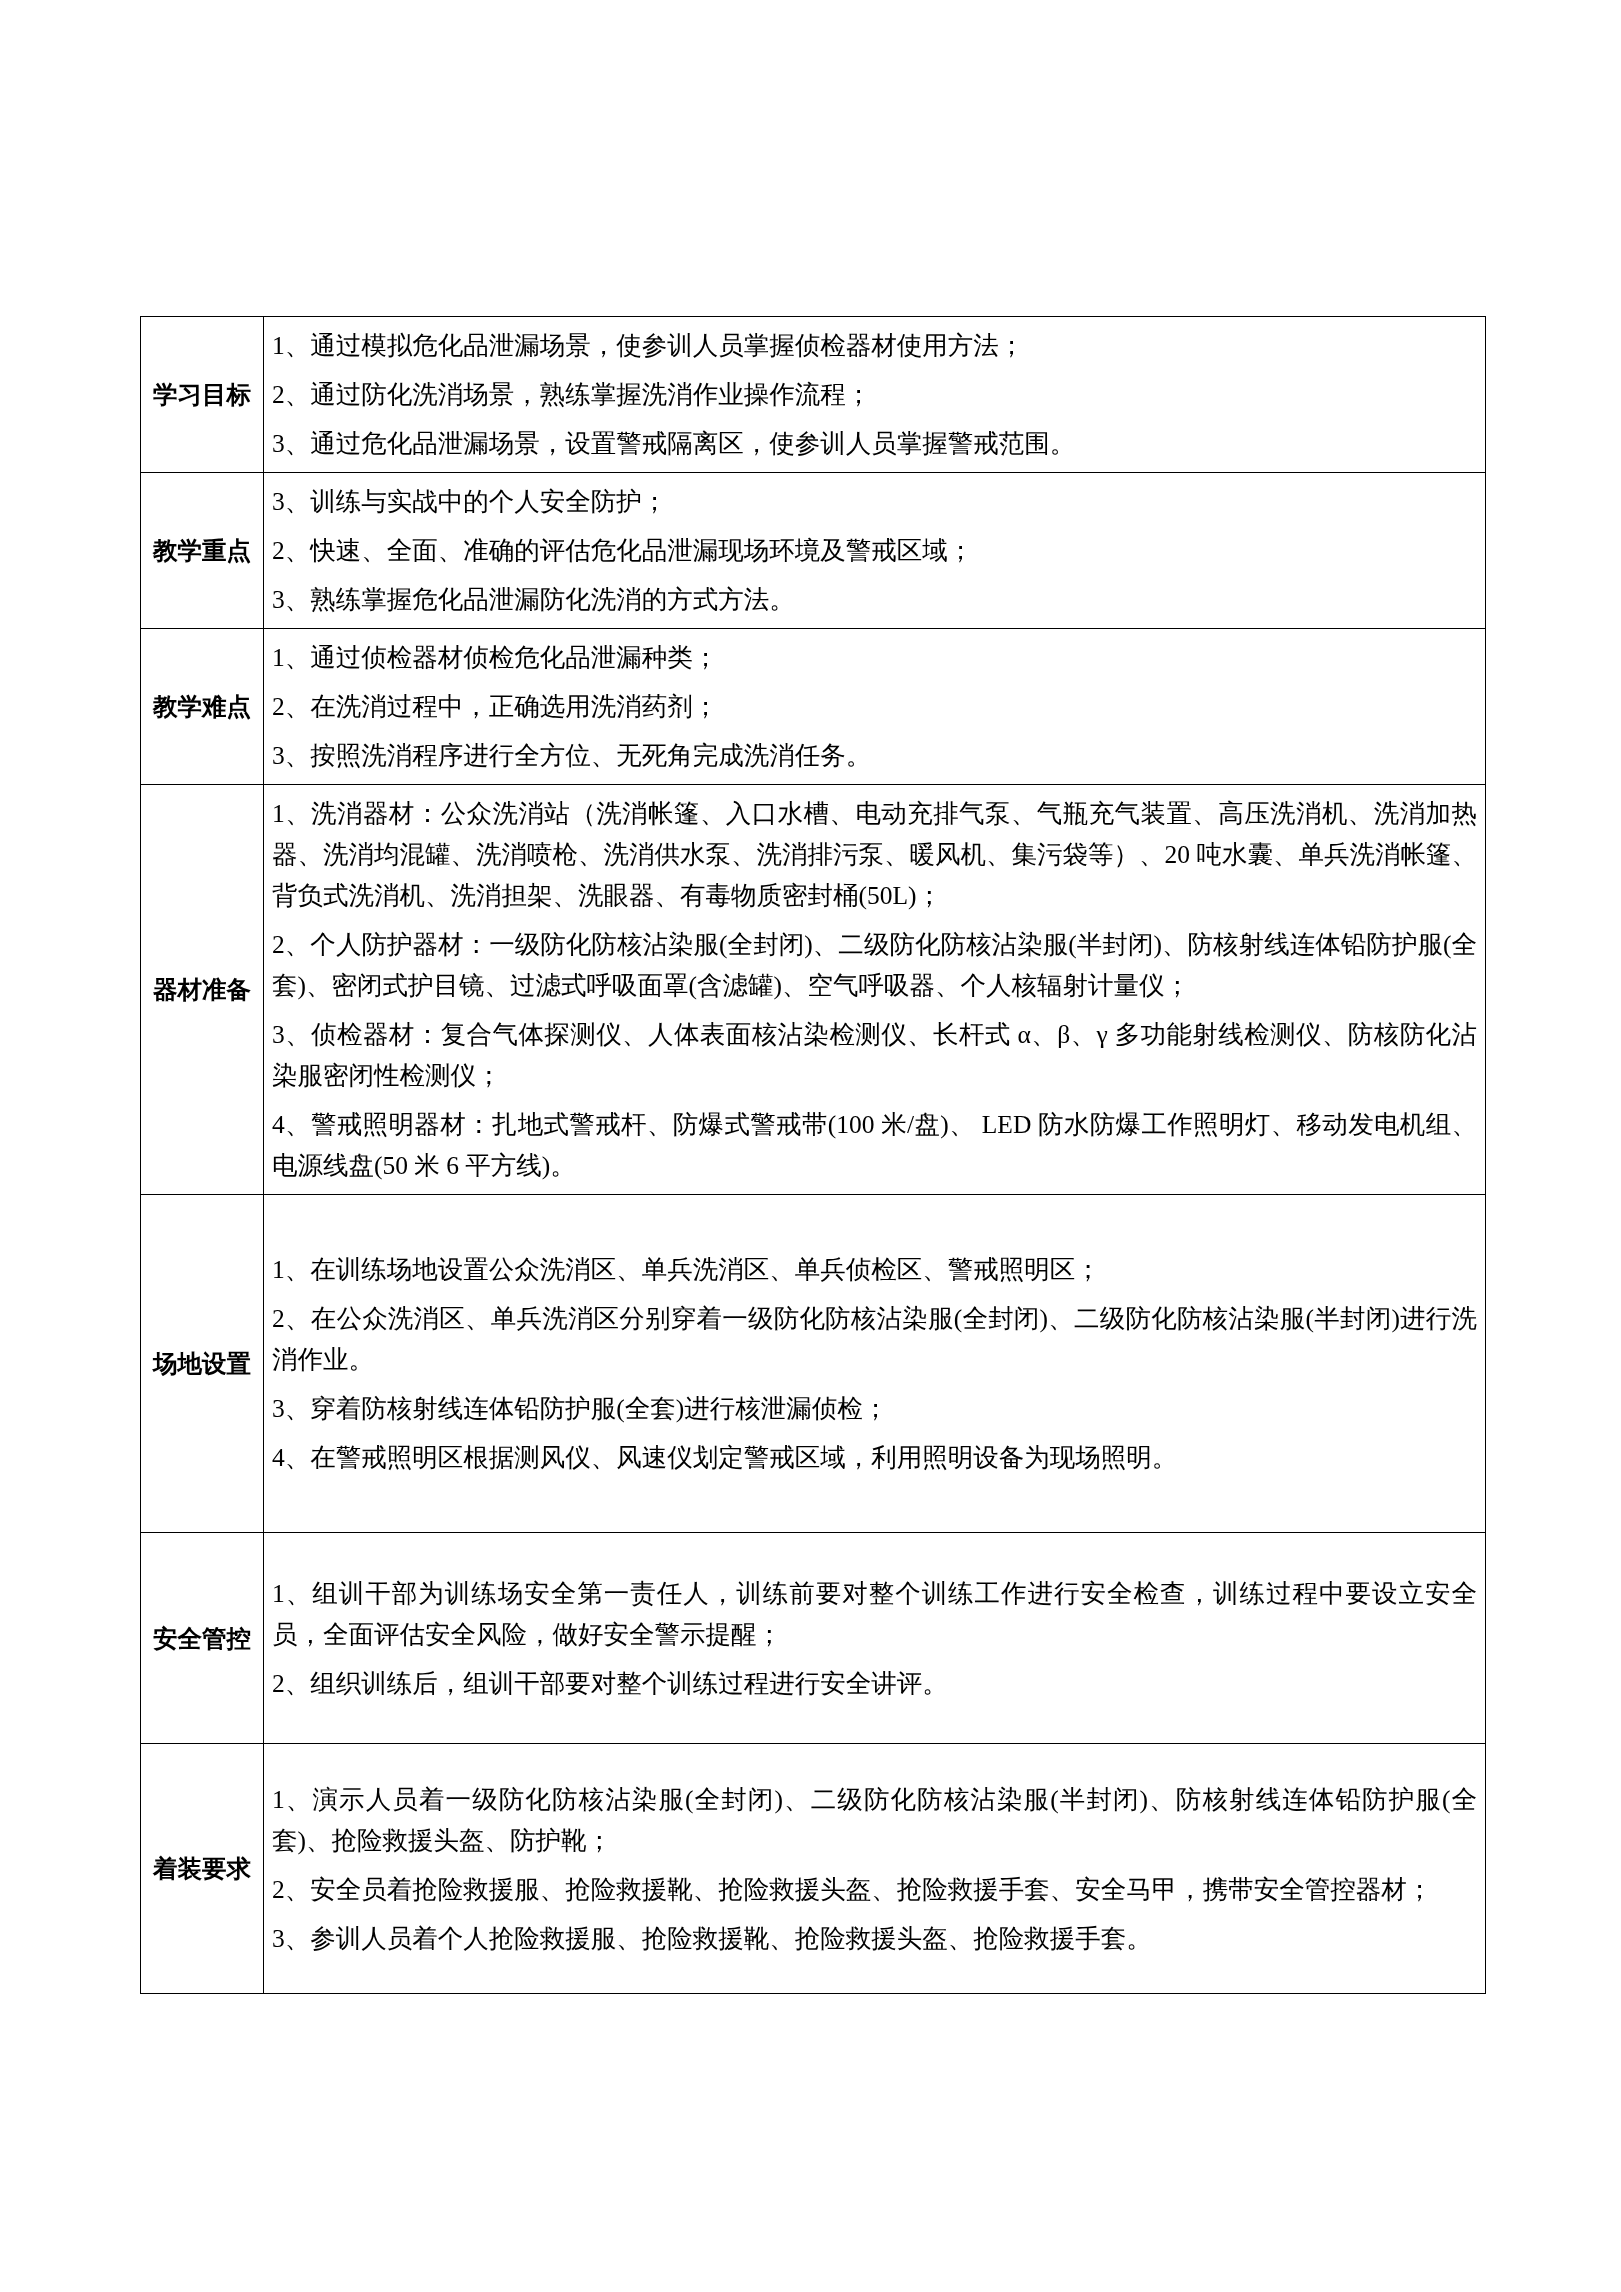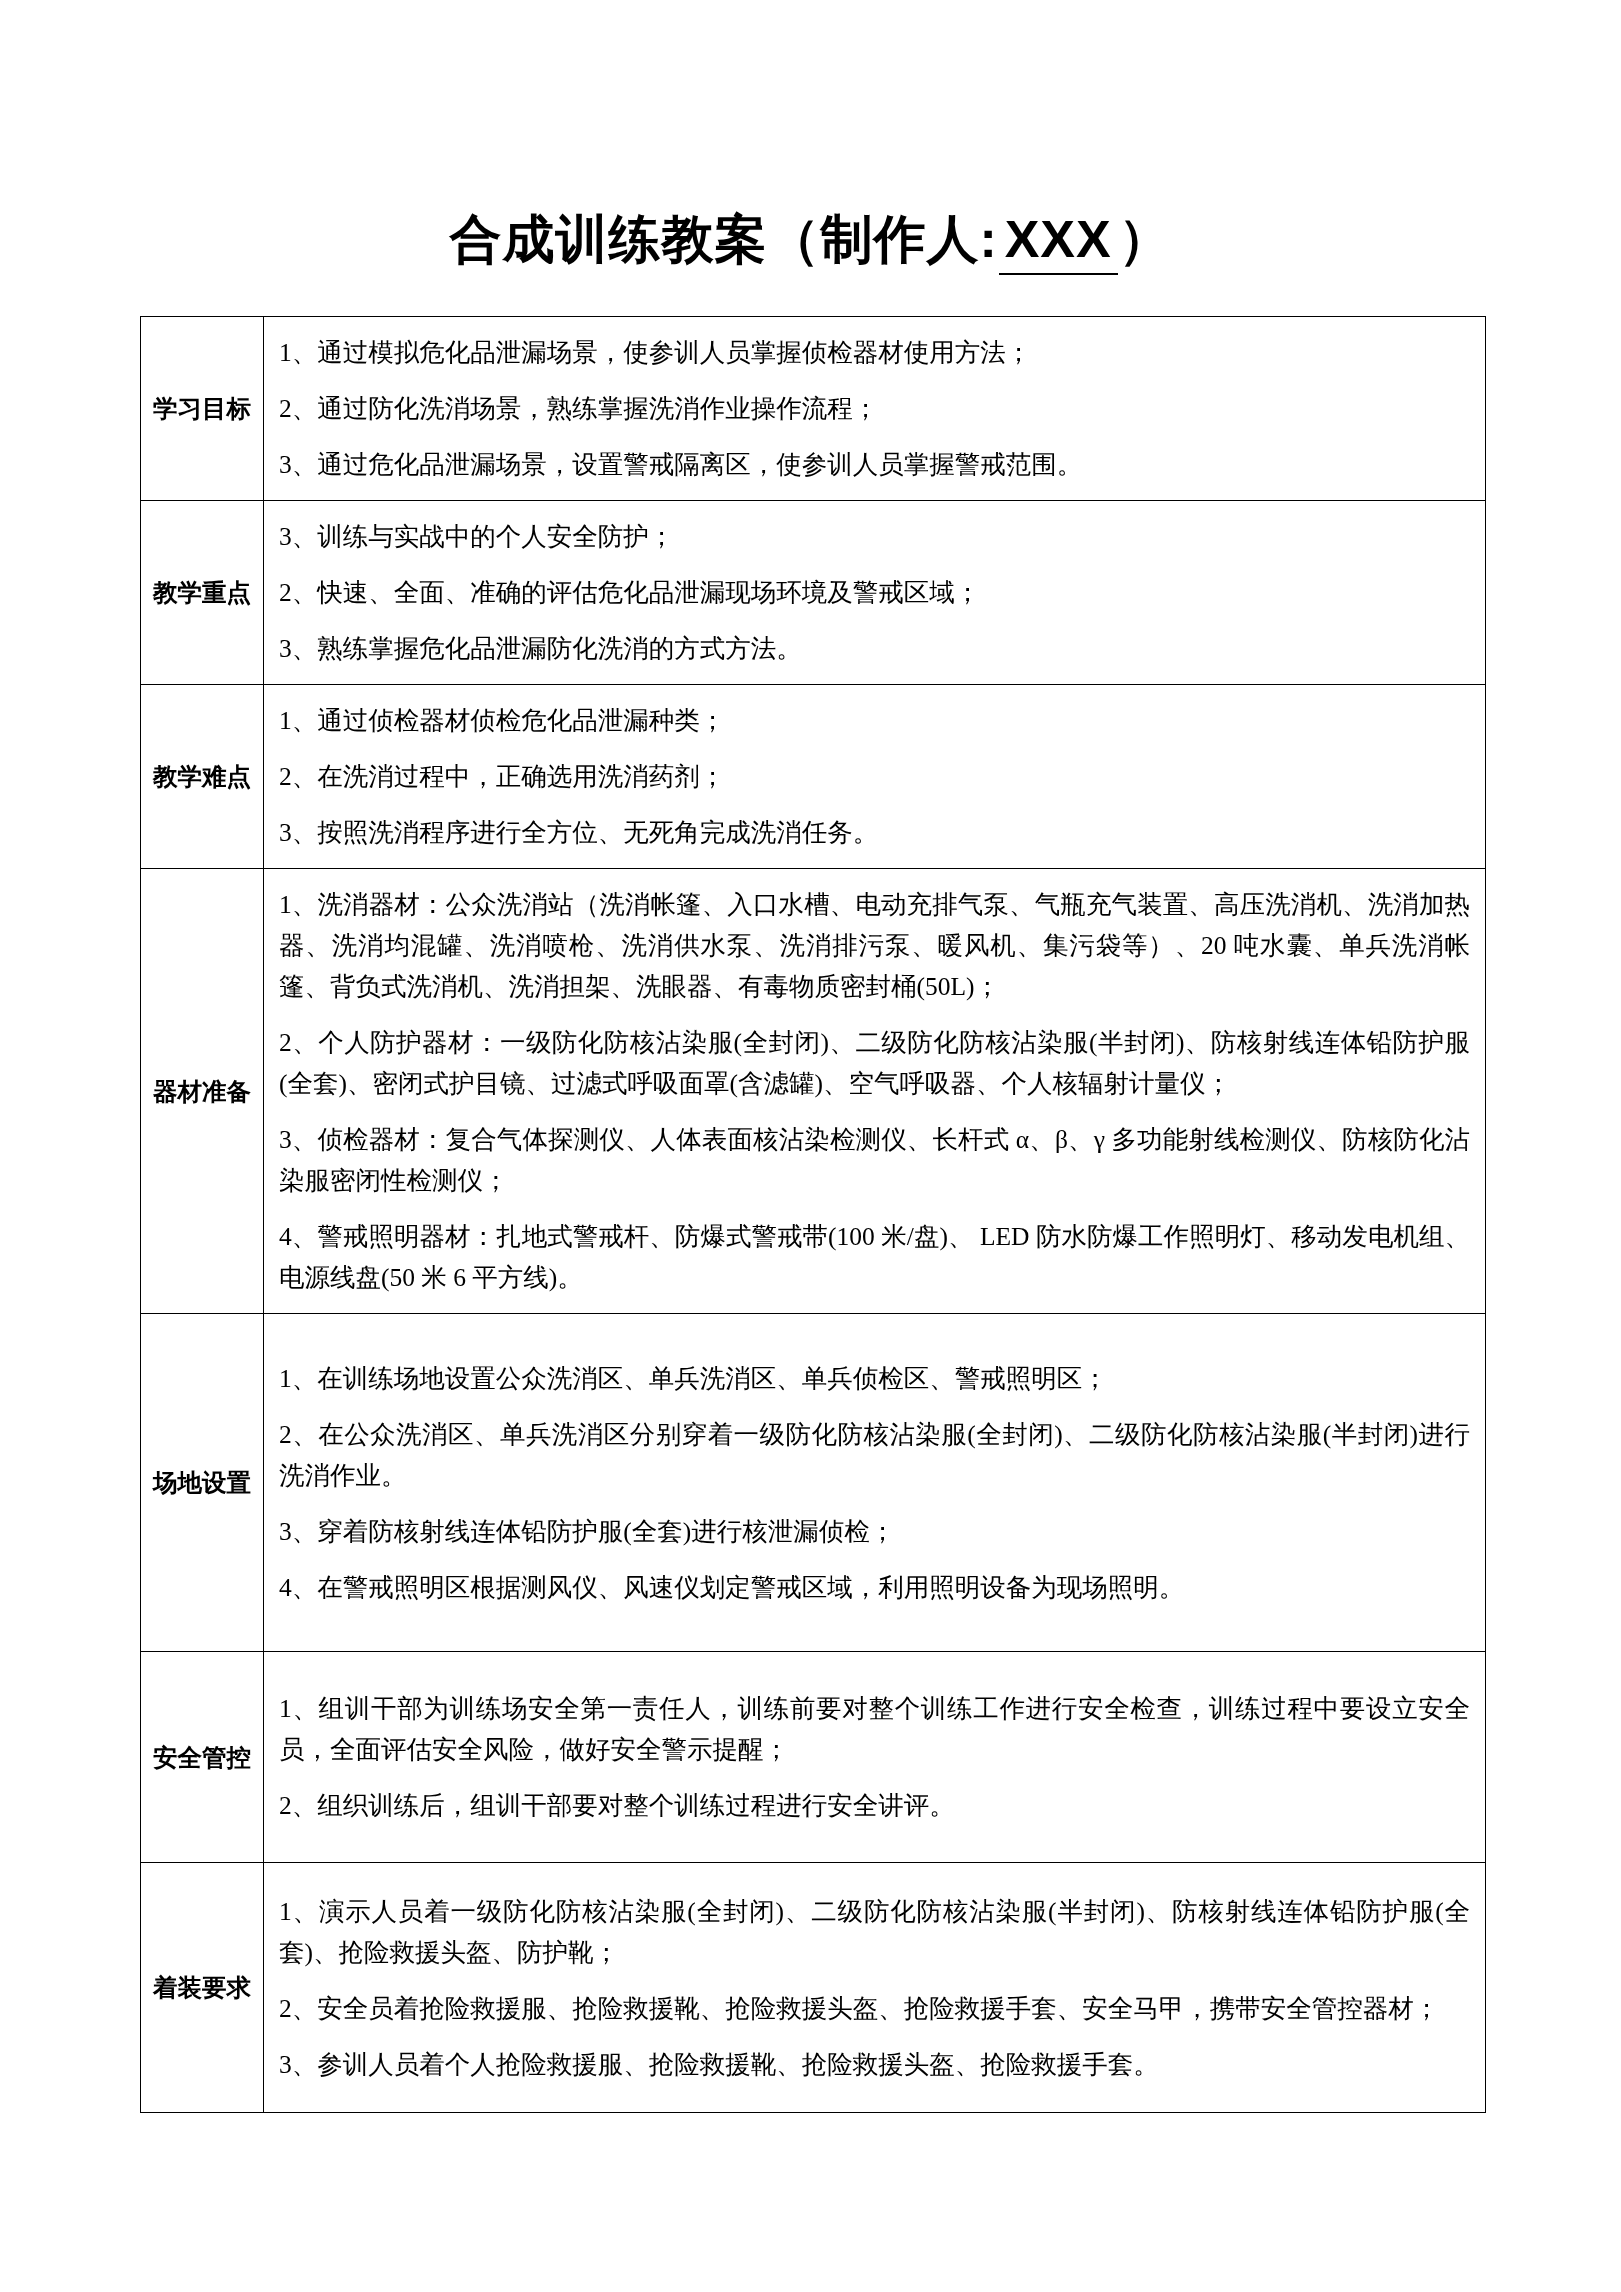--- a/index.html
+++ b/index.html
@@ -94,42 +94,39 @@
   .c-object  { width: 651px; }
   
   .body-cell {
     text-align: left;
     font-size: 25.5px;
     line-height: 41px;
     padding: 7.8px 13.7px 7.8px 15.7px;
     vertical-align: middle;
   }
   .body-cell p {
-    margin: 15px;
+    margin: 8px;
     text-align: justify;
     text-justify: inter-ideograph;
   }
   
   .r-head   { height: 75px; }
   .r-goal   { height: 132px; }
   .r-focus  { height: 129px; }
   .r-hard   { height: 129px; }
   .r-equip  { height: 323px; }
   .r-site   { height: 338px; }
   .r-safety { height: 211px; }
   .r-dress  { height: 250px; }
 </style>
 </head>
 <body>
 
 <div class="page">
 
-  <div class="title-wrap">
-    <div class="doc-title"><span>合成训练教案（制作人:</span><span class="title-blank">XXX</span><span>）</span></div>
-  </div>
 
   <table class="lesson-table">
     <colgroup>
       <col style="width:123px">
       <col style="width:477px">
       <col style="width:94px">
       <col style="width:651px">
     </colgroup>
     <tbody>
 

